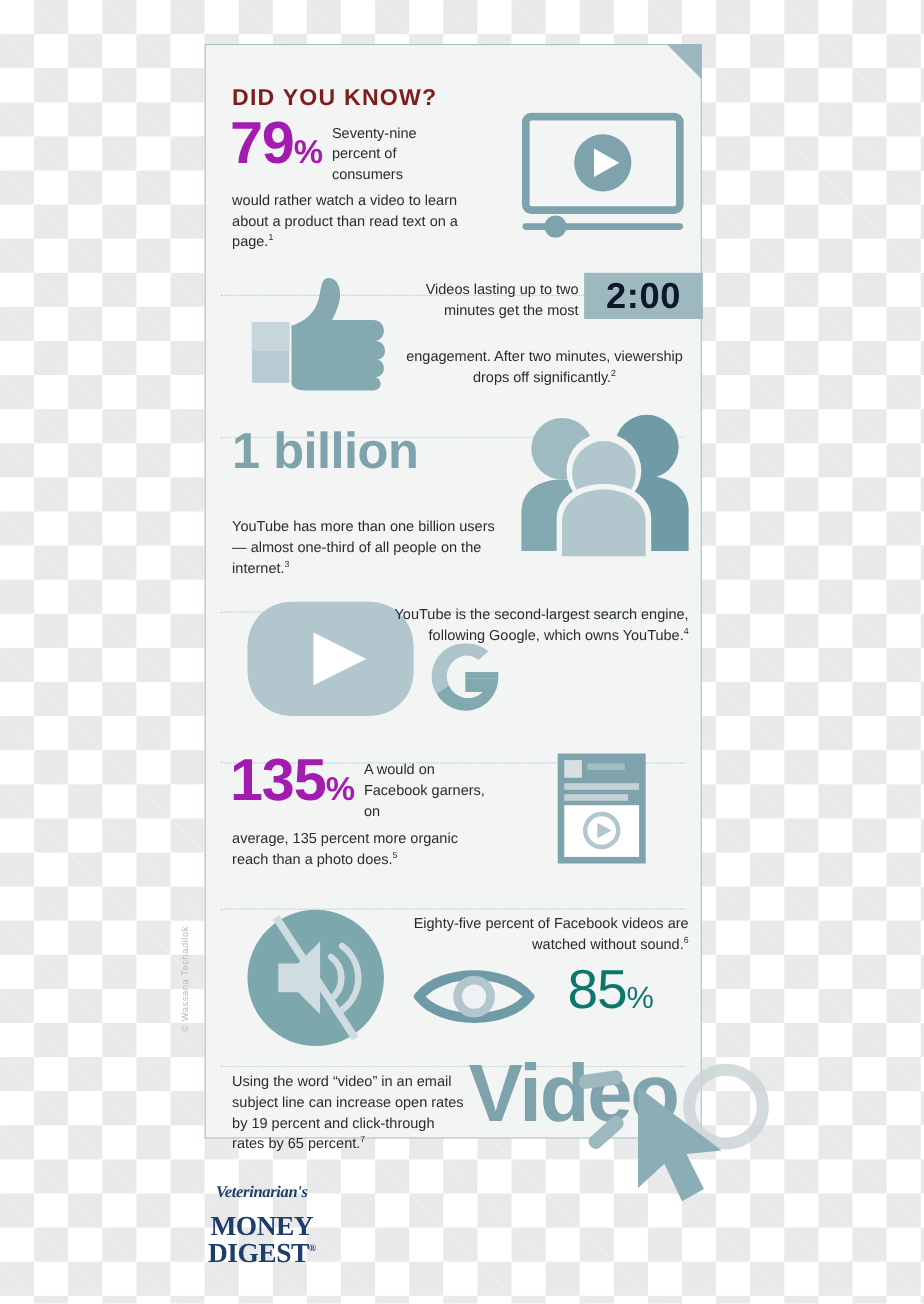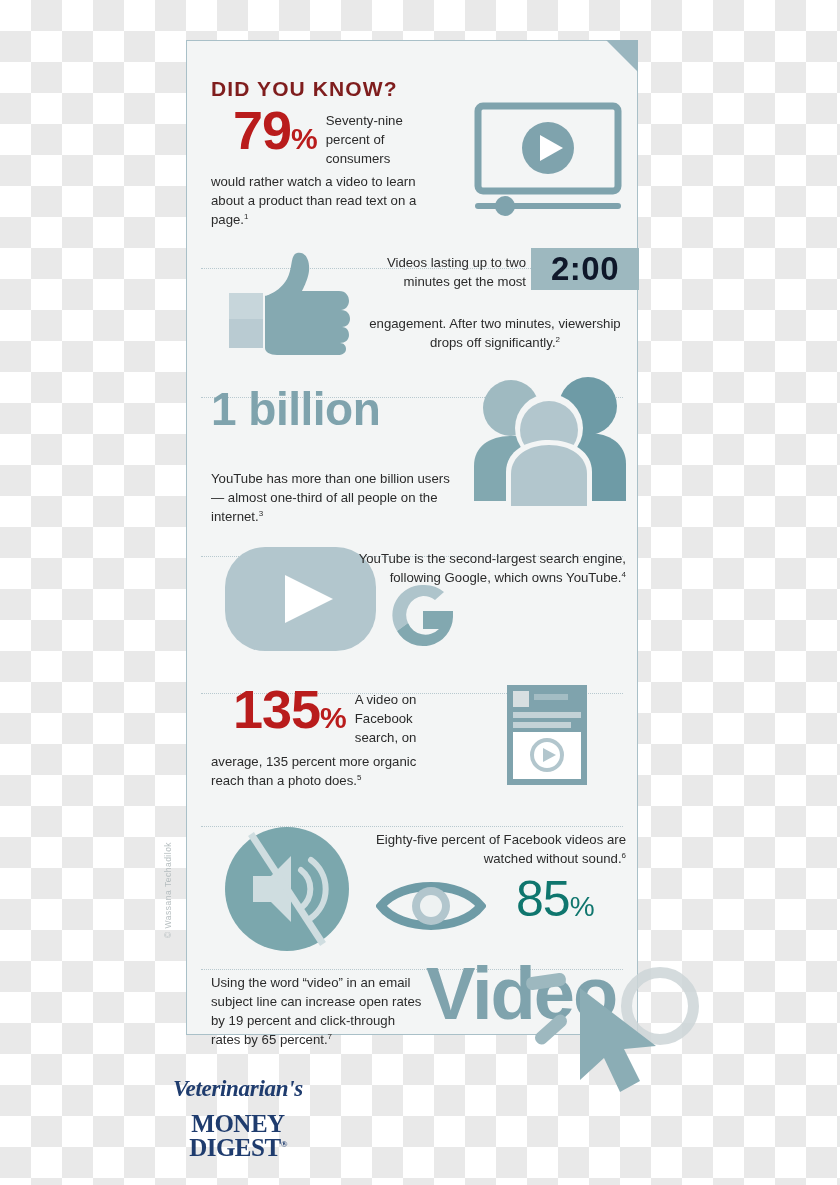--- a/index.html
+++ b/index.html
@@ -58,24 +58,23 @@
   
   .heading {
     font-size: 21px;
     font-weight: bold;
     letter-spacing: 1.1px;
     color: #7f1d1d;
   }
   .bigstat {
     font-size: 54px;
     font-weight: bold;
-    color: #b91c1c;
+    color: #a21caf;
     line-height: 0.95;
     letter-spacing: -1px;
-    margin-left: 24px;
   }
   .bigstat .pct {
     font-size: 30px;
     letter-spacing: 0;
   }
   .body-text {
     font-size: 13.2px;
     color: #2b2b2b;
     line-height: 1.45;
   }
@@ -214,21 +213,21 @@
     left: 172px;
     top: 1077px;
     width: 132px;
     color: #1f3c6e;
     text-align: center;
   }
   .logo .l1 {
     font-family: "Liberation Serif", serif;
     font-style: italic;
     font-weight: bold;
-    font-size: 23px;
+    font-size: 15px;
     letter-spacing: -0.3px;
     line-height: 1;
   }
   .logo .l2 {
     font-family: "Liberation Serif", serif;
     font-weight: bold;
     font-size: 25px;
     line-height: 0.96;
     letter-spacing: -0.5px;
     margin-top: 12px;
@@ -331,21 +330,21 @@
     <div class="body-text">
       <span>YouTube is the second-largest search engine, following Google, which owns YouTube.</span><sup>4</sup>
     </div>
   </div>
 
   <div class="divider" style="top:652px"></div>
 
   <div class="section" id="sec5">
     <div class="statline">
       <span class="bigstat num"><span>135</span><span class="pct">%</span></span>
-      <div class="lead">A video on Facebook search, on</div>
+      <div class="lead">A would on Facebook garners, on</div>
     </div>
     <div class="rest body-text">
       <span>average, 135 percent more organic reach than a photo does.</span><sup>5</sup>
     </div>
     <div class="fbcard">
       <svg width="82" height="102" viewBox="0 0 82 102">
         <rect x="1" y="1" width="80" height="100" fill="#7fa3ad"></rect>
         <rect x="7" y="7" width="16" height="16" fill="#d7dfe1"></rect>
         <rect x="28" y="10" width="34" height="6" fill="#a4bdc4"></rect>
         <rect x="7" y="28" width="68" height="6" fill="#c3d2d7"></rect>

